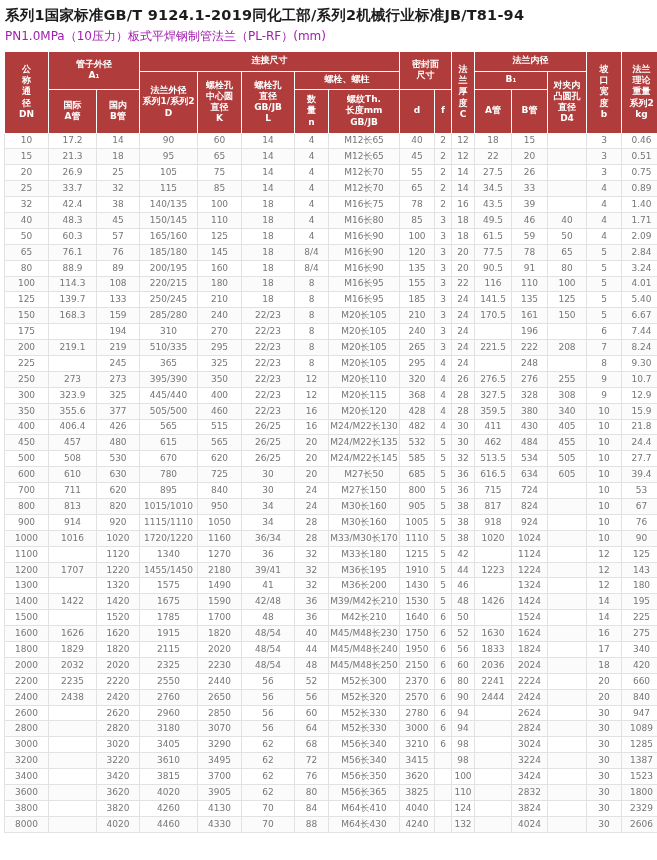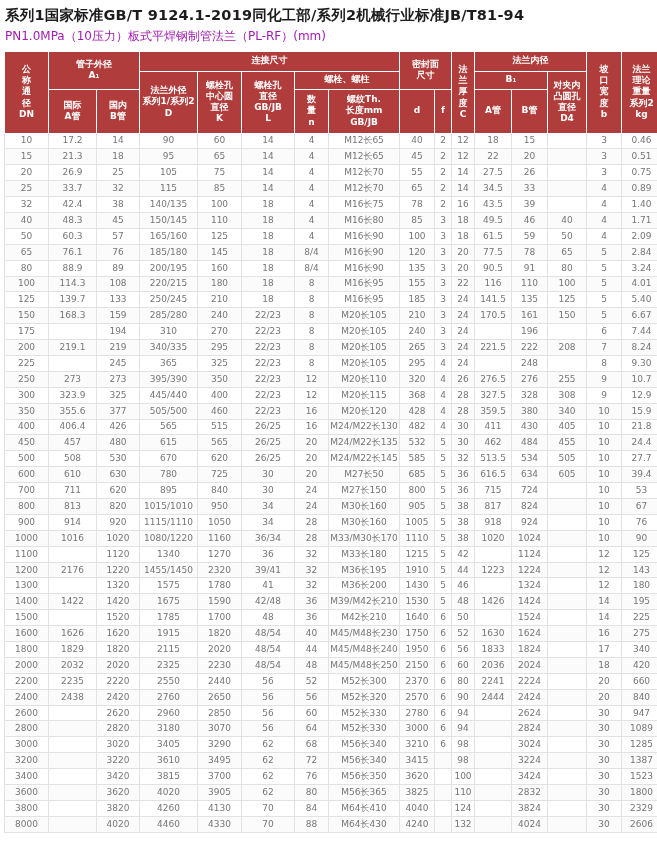--- a/index.html
+++ b/index.html
@@ -367,21 +367,21 @@
           <td></td>
           <td>196</td>
           <td></td>
           <td>6</td>
           <td>7.44</td>
         </tr>
         <tr>
           <td>200</td>
           <td>219.1</td>
           <td>219</td>
-          <td>340/335</td>
+          <td>510/335</td>
           <td>295</td>
           <td>22/23</td>
           <td>8</td>
           <td>M20长105</td>
           <td>265</td>
           <td>3</td>
           <td>24</td>
           <td>221.5</td>
           <td>222</td>
           <td>208</td>
@@ -583,21 +583,21 @@
           <td>918</td>
           <td>924</td>
           <td></td>
           <td>10</td>
           <td>76</td>
         </tr>
         <tr>
           <td>1000</td>
           <td>1016</td>
           <td>1020</td>
-          <td>1080/1220</td>
+          <td>1720/1220</td>
           <td>1160</td>
           <td>36/34</td>
           <td>28</td>
           <td>M33/M30长170</td>
           <td>1110</td>
           <td>5</td>
           <td>38</td>
           <td>1020</td>
           <td>1024</td>
           <td></td>
@@ -617,42 +617,42 @@
           <td>5</td>
           <td>42</td>
           <td></td>
           <td>1124</td>
           <td></td>
           <td>12</td>
           <td>125</td>
         </tr>
         <tr>
           <td>1200</td>
-          <td>2176</td>
+          <td>1707</td>
           <td>1220</td>
           <td>1455/1450</td>
-          <td>2320</td>
+          <td>2180</td>
           <td>39/41</td>
           <td>32</td>
           <td>M36长195</td>
           <td>1910</td>
           <td>5</td>
           <td>44</td>
           <td>1223</td>
           <td>1224</td>
           <td></td>
           <td>12</td>
           <td>143</td>
         </tr>
         <tr>
           <td>1300</td>
           <td></td>
           <td>1320</td>
           <td>1575</td>
-          <td>1780</td>
+          <td>1490</td>
           <td>41</td>
           <td>32</td>
           <td>M36长200</td>
           <td>1430</td>
           <td>5</td>
           <td>46</td>
           <td></td>
           <td>1324</td>
           <td></td>
           <td>12</td>

